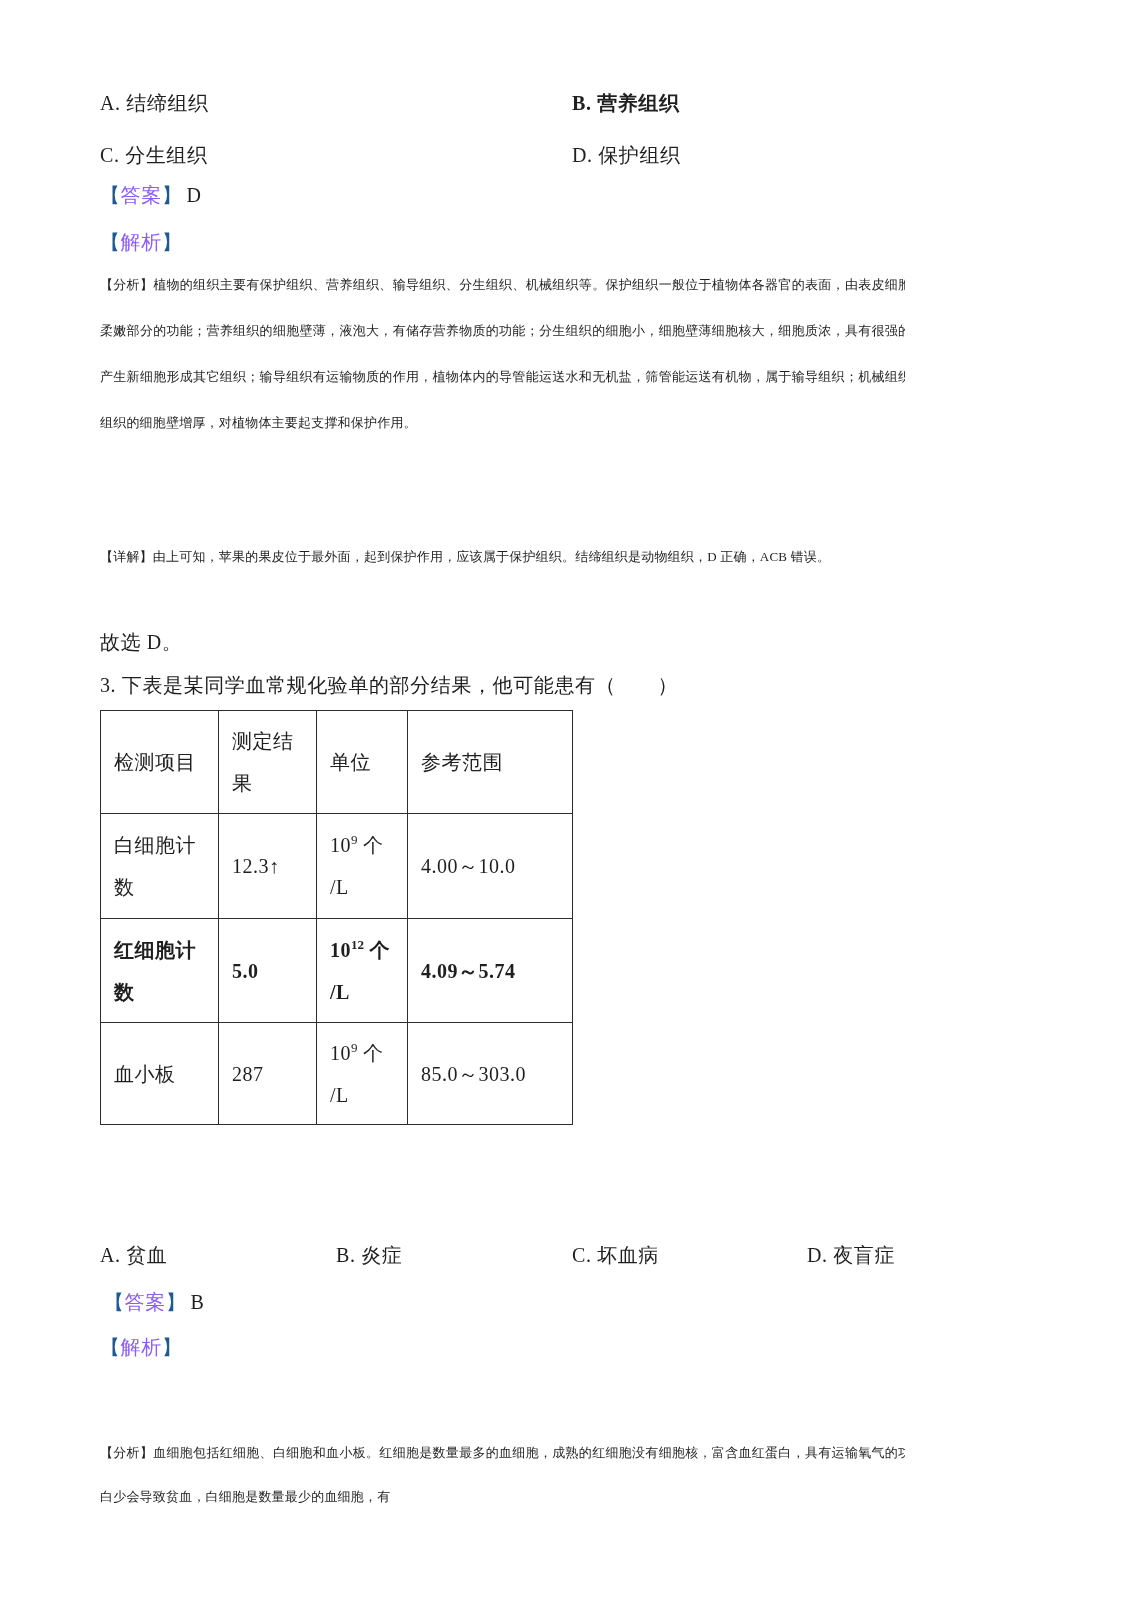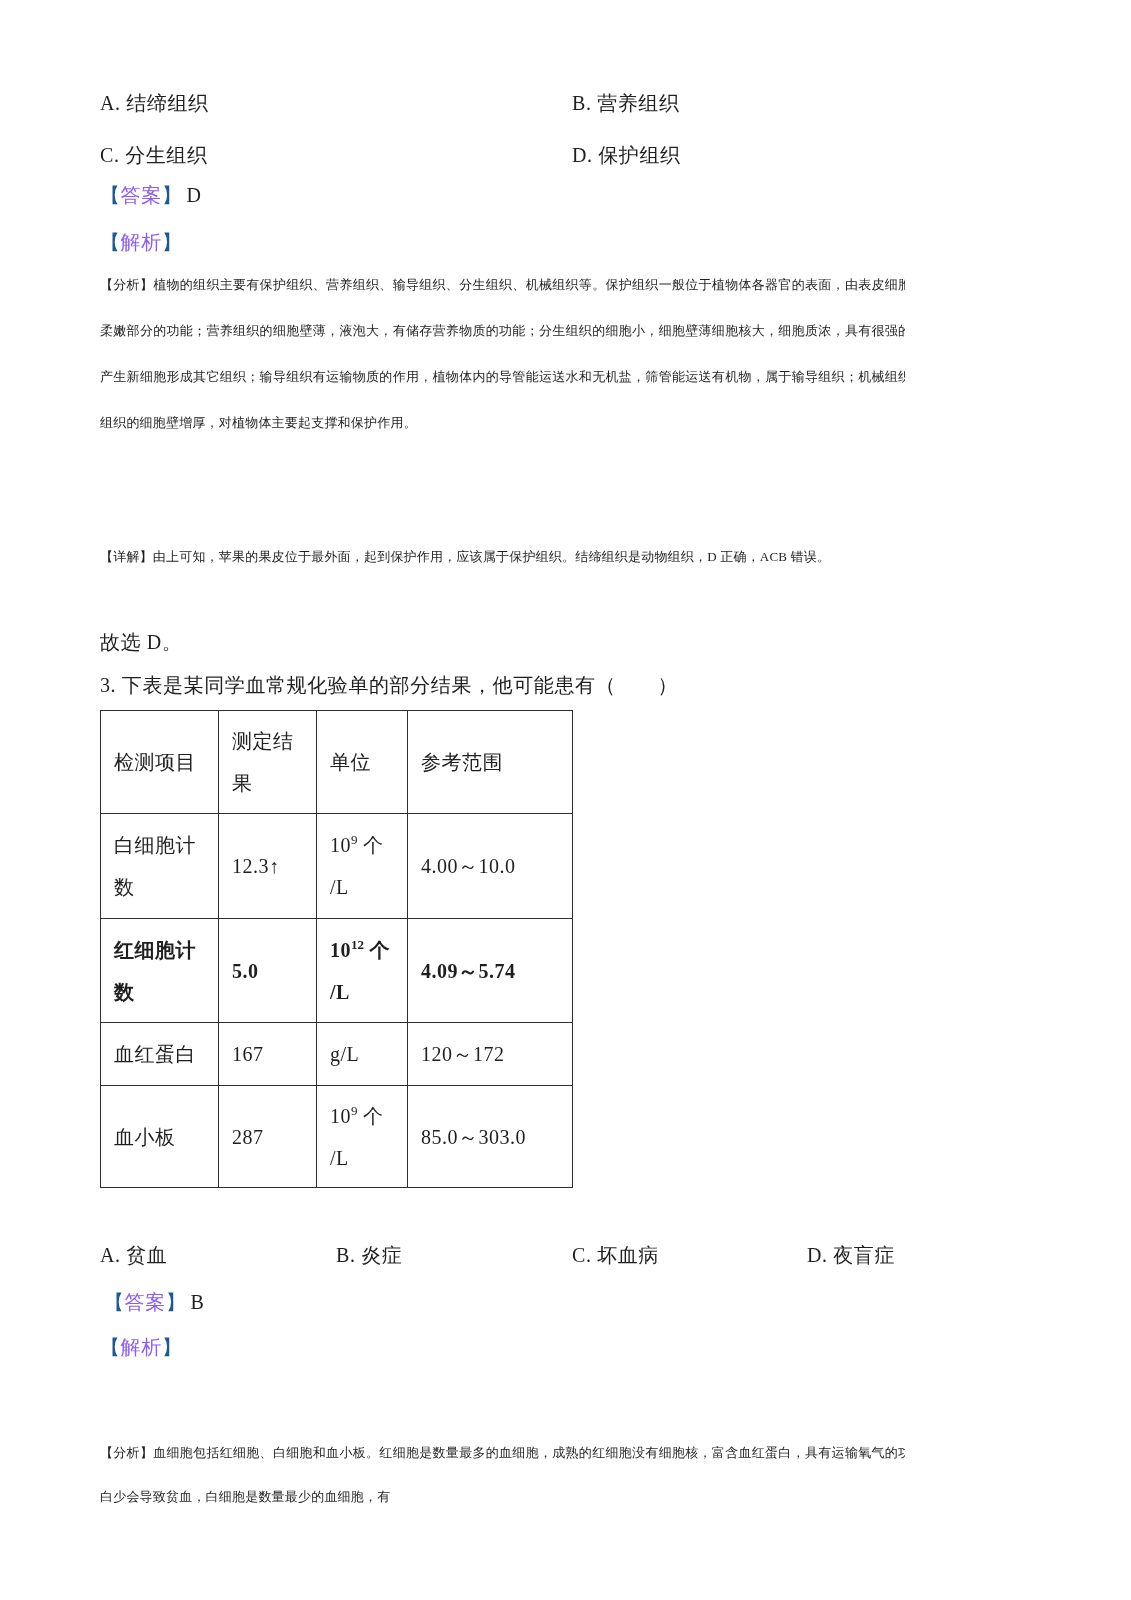--- a/index.html
+++ b/index.html
@@ -81,21 +81,21 @@
     white-space:nowrap;
     margin-top:27px;
   }
 </style>
 </head>
 <body>
 
 <div class="page">
 
   <div class="line" style="left:100px; top:91px;">A. 结缔组织</div>
-  <div class="line" style="left:572px; top:91px;">B. 营养组织</div>
+  <div class="line" style="left:572px; top:91px;font-weight:bold;">B. 营养组织</div>
   <div class="line" style="left:100px; top:143px;">C. 分生组织</div>
   <div class="line" style="left:572px; top:143px;">D. 保护组织</div>
 
   <div class="line" style="left:100px; top:183px;">
     <span class="br">【</span><span class="bw">答案</span><span class="br">】</span><span class="ans-val">D</span>
   </div>
 
   <div class="line" style="left:100px; top:230px;">
     <span class="br">【</span><span class="bw">解析</span><span class="br">】</span>
   </div>
@@ -127,26 +127,20 @@
       <td>12.3↑</td>
       <td><span>10</span><sup>9</sup><span> 个</span><span class="unit-line2">/L</span></td>
       <td>4.00～10.0</td>
     </tr>
     <tr class="rh2">
       <td>红细胞计数</td>
       <td>5.0</td>
       <td><span>10</span><sup>12</sup><span> 个</span><span class="unit-line2">/L</span></td>
       <td>4.09～5.74</td>
     </tr>
-    <tr class="rh3">
-      <td>血红蛋白</td>
-      <td>167</td>
-      <td><span>g/L</span><sup></sup><span></span><span class="unit-line2"></span></td>
-      <td>120～172</td>
-    </tr>
     <tr class="rh4">
       <td>血小板</td>
       <td>287</td>
       <td><span>10</span><sup>9</sup><span> 个</span><span class="unit-line2">/L</span></td>
       <td>85.0～303.0</td>
     </tr>
   </tbody>
     </table>
 
   <div class="line" style="left:100px; top:1243px;">A. 贫血</div>

